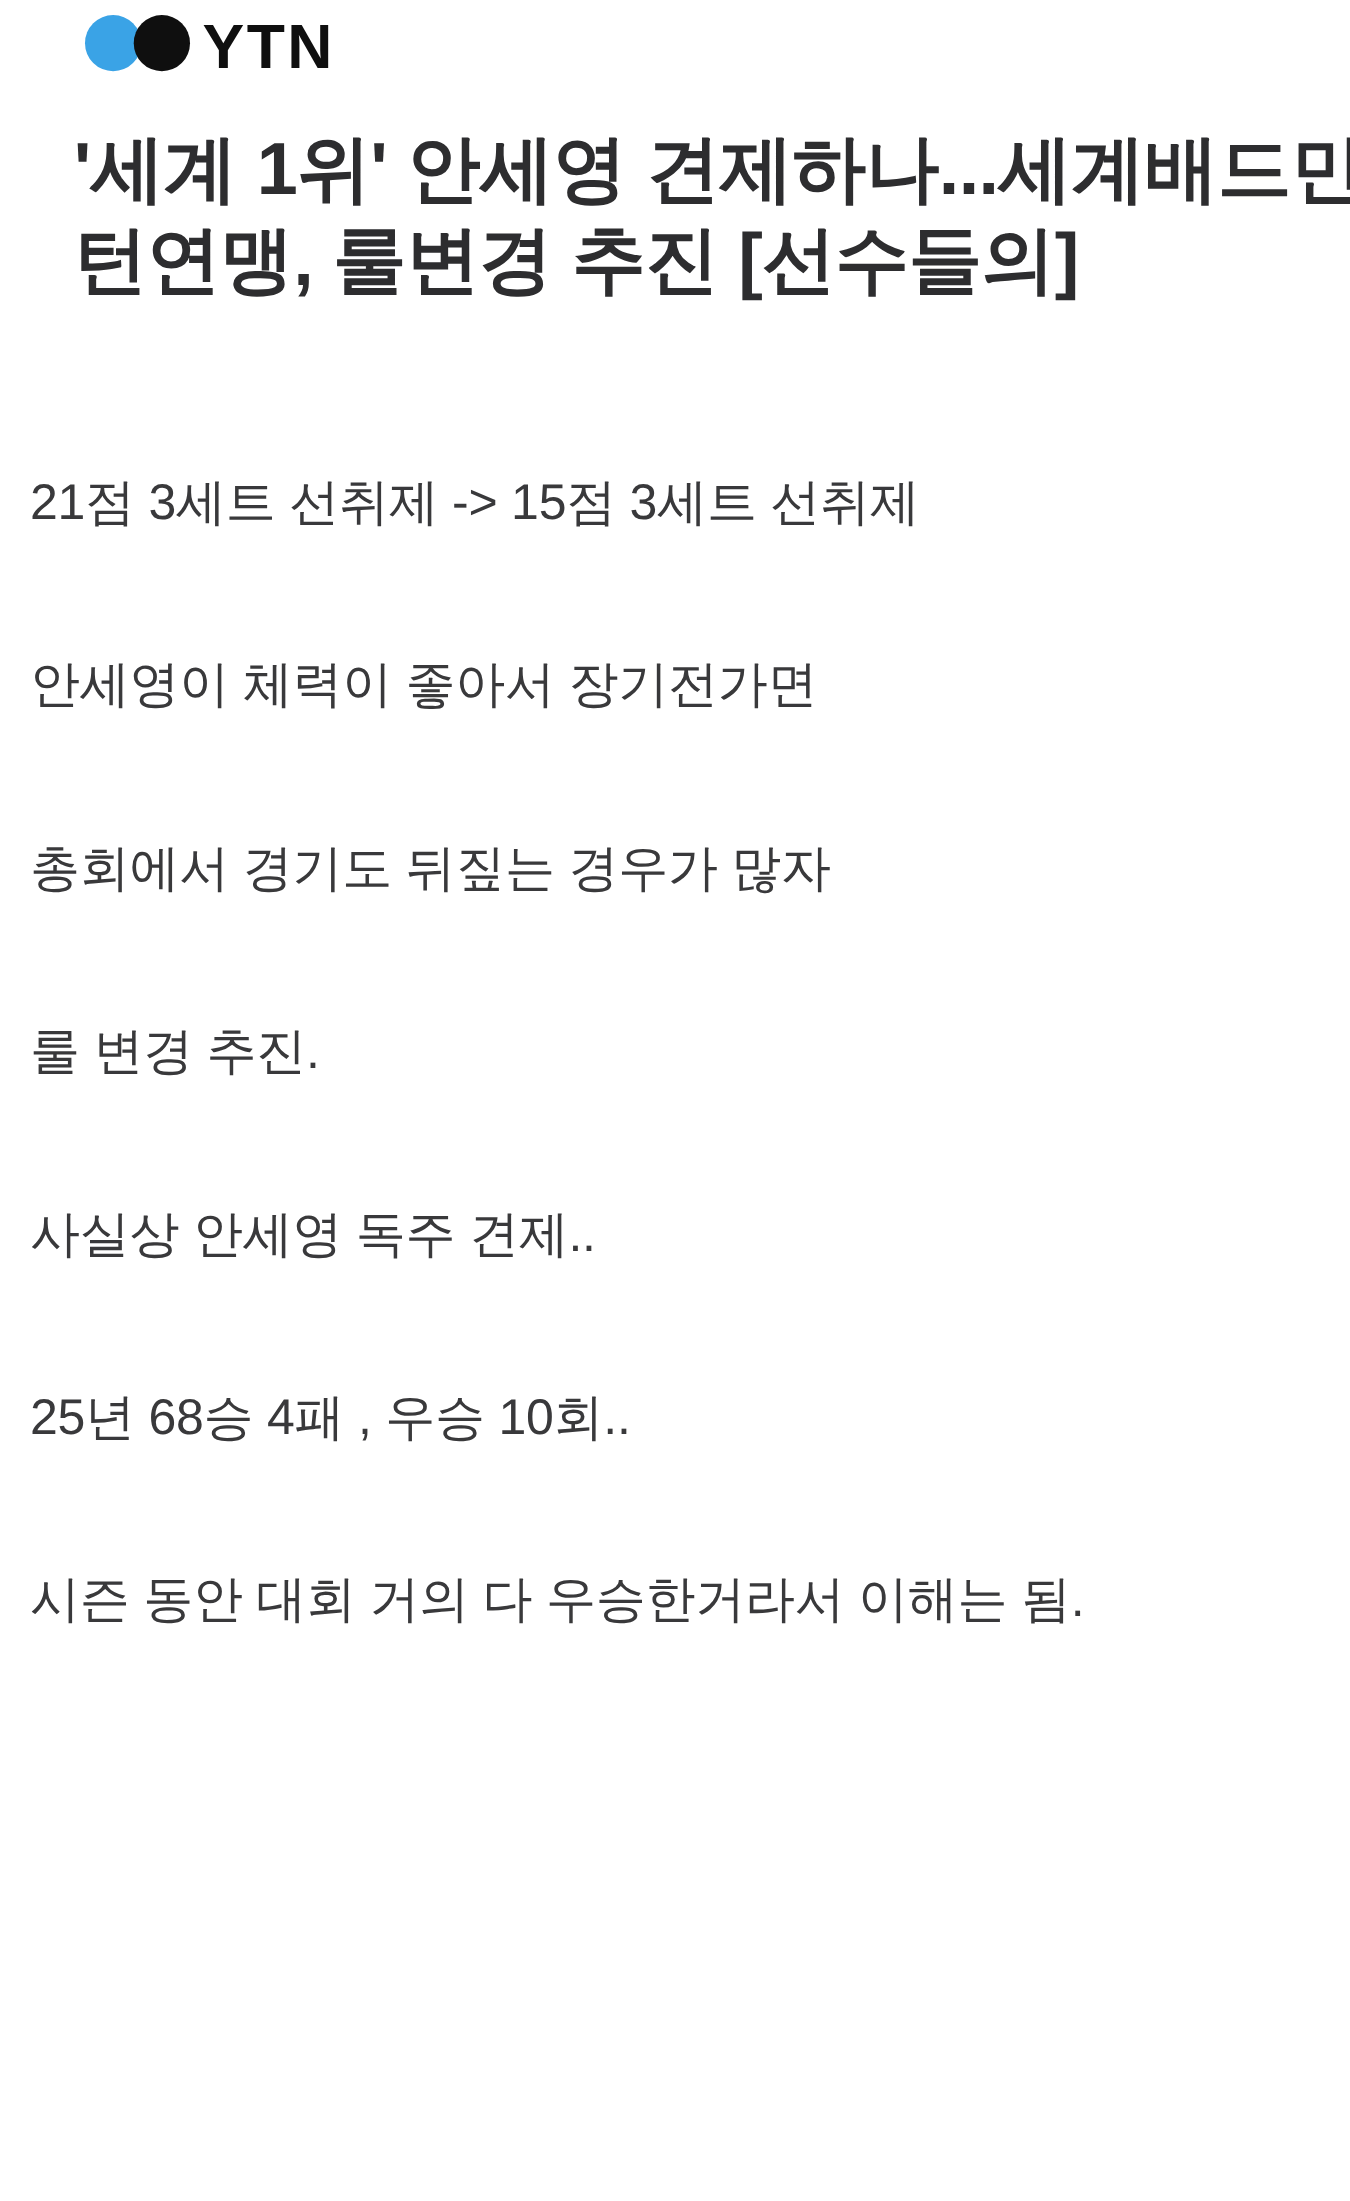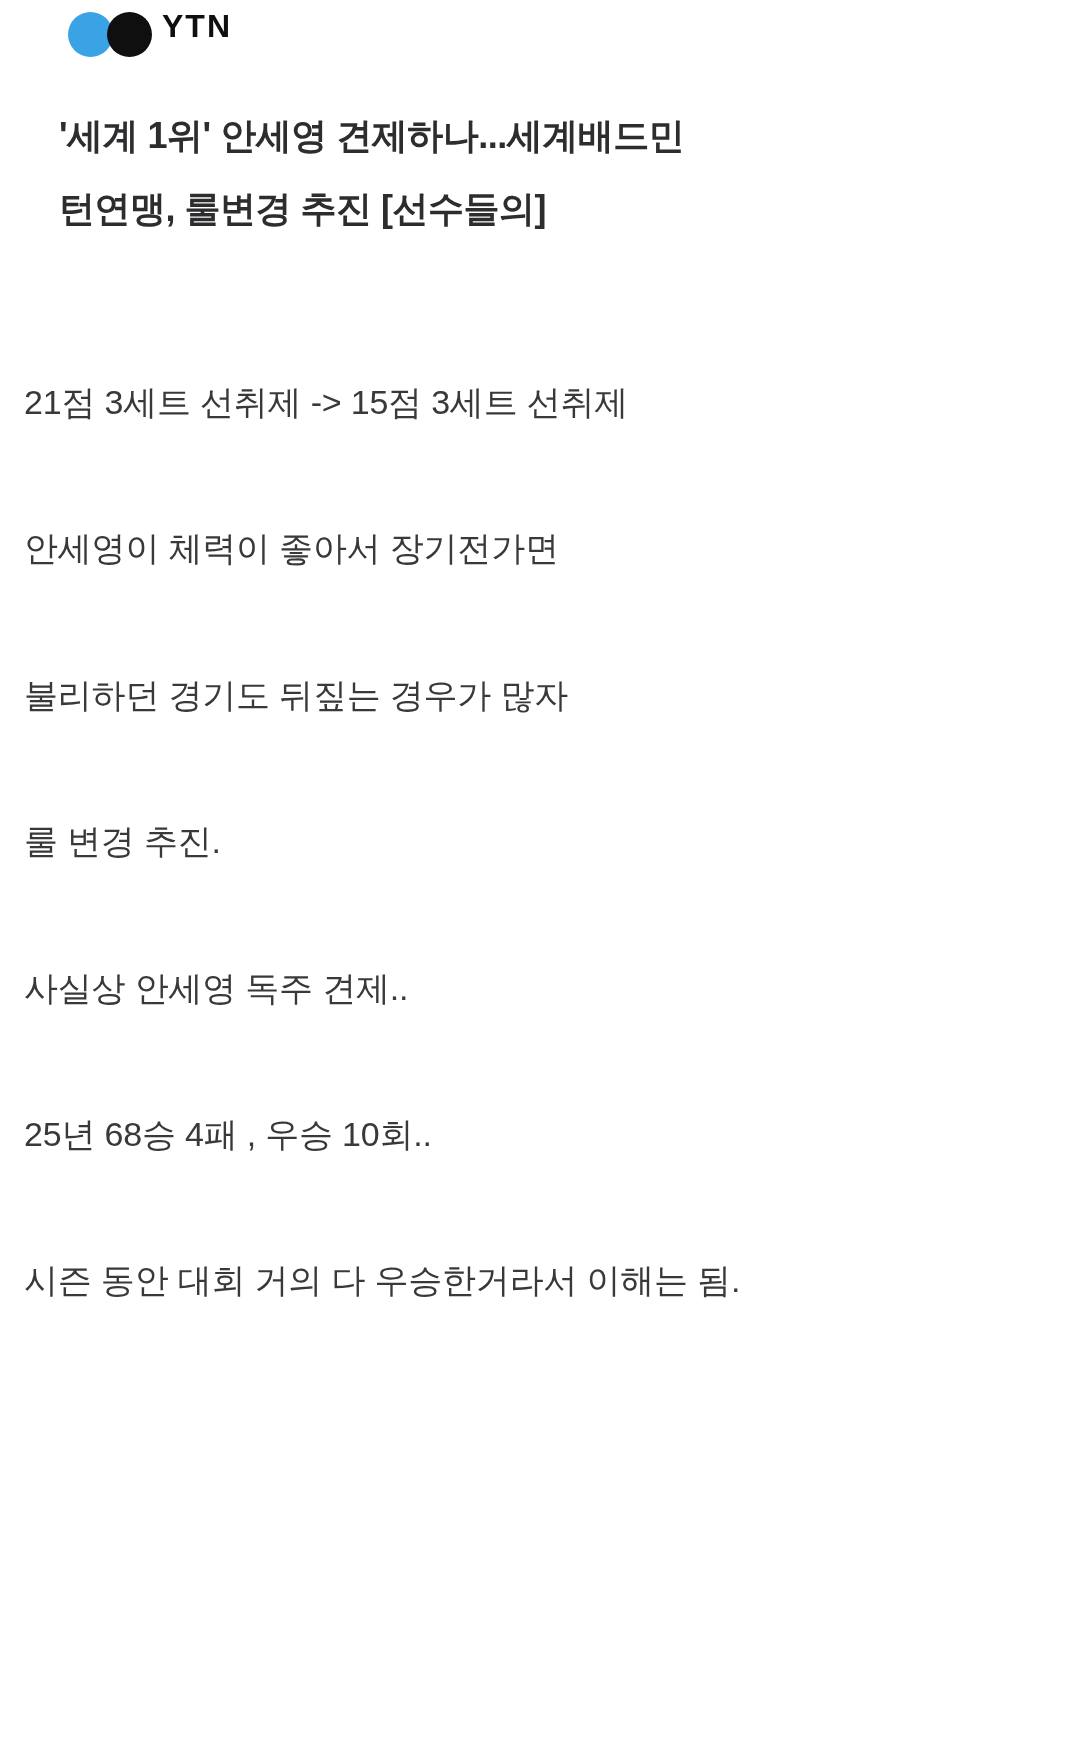--- a/index.html
+++ b/index.html
@@ -32,54 +32,54 @@
     border-radius: 50%;
     position: absolute;
     top: 1px;
   }
   .logo .circle.blue  { left: 0;    background: #3aa3e6; }
   .logo .circle.black { left: 39px; background: #0f0f0f; }
   .logo .logo-text {
     position: absolute;
     left: 94px;
     top: -3px;
-    font-size: 32px;
+    font-size: 50px;
     font-weight: 900;
     letter-spacing: 2px;
     color: #0f0f0f;
     white-space: nowrap;
   }
 
   
   .headline {
     position: absolute;
     left: 59px;
     top: 99px;
     margin: 0;
     width: 980px;
-    font-size: 36px;
+    font-size: 59px;
     line-height: 73px;
     font-weight: 700;
     letter-spacing: -0.5px;
     color: #2d2d2f;
   }
   .headline .hl-line {
     display: block;
     white-space: nowrap;
   }
 
   
   .body-text {
     position: absolute;
     left: 24px;
     top: 329px;
   }
   .body-text p {
     margin: 0;
-    font-size: 34px;
+    font-size: 40px;
     line-height: 146.4px;
     letter-spacing: -0.2px;
     color: #39393b;
     white-space: nowrap;
   }
 </style>
 </head>
 <body>
 
 <div class="page">
@@ -91,20 +91,20 @@
   </div>
 
   <h1 class="headline">
     <span class="hl-line">'세계 1위' 안세영 견제하나...세계배드민</span>
     <span class="hl-line">턴연맹, 룰변경 추진 [선수들의]</span>
   </h1>
 
   <div class="body-text">
     <p>21점 3세트 선취제 -&gt; 15점 3세트 선취제</p>
     <p>안세영이 체력이 좋아서 장기전가면</p>
-    <p>불리하던 경기도 뒤짚는 경우가 많자</p>
+    <p>총회에서 경기도 뒤짚는 경우가 많자</p>
     <p>룰 변경 추진.</p>
     <p>사실상 안세영 독주 견제..</p>
     <p>25년 68승 4패 , 우승 10회..</p>
     <p>시즌 동안 대회 거의 다 우승한거라서 이해는 됨.</p>
   </div>
 
 </div>
 
 </body></html>

